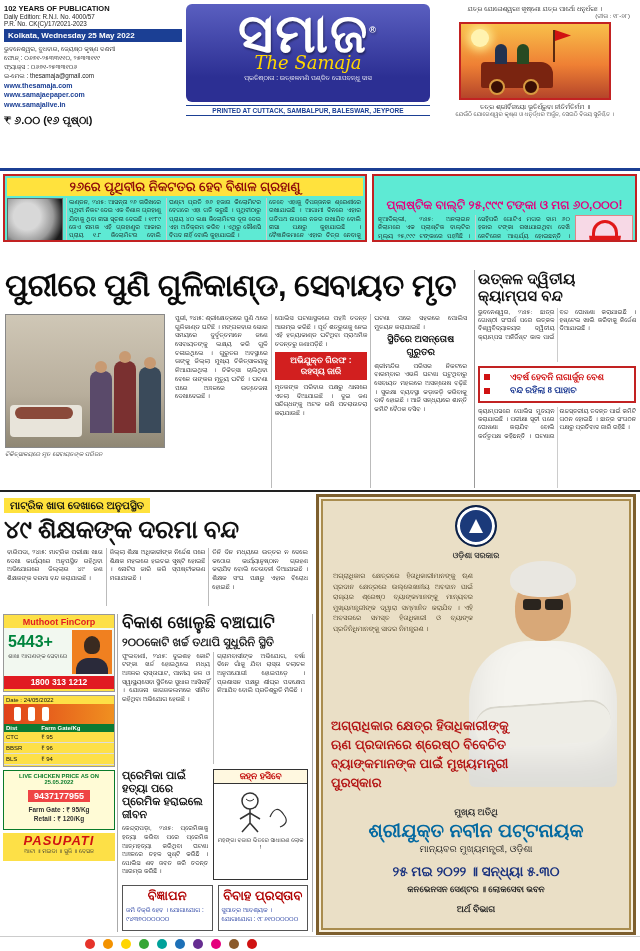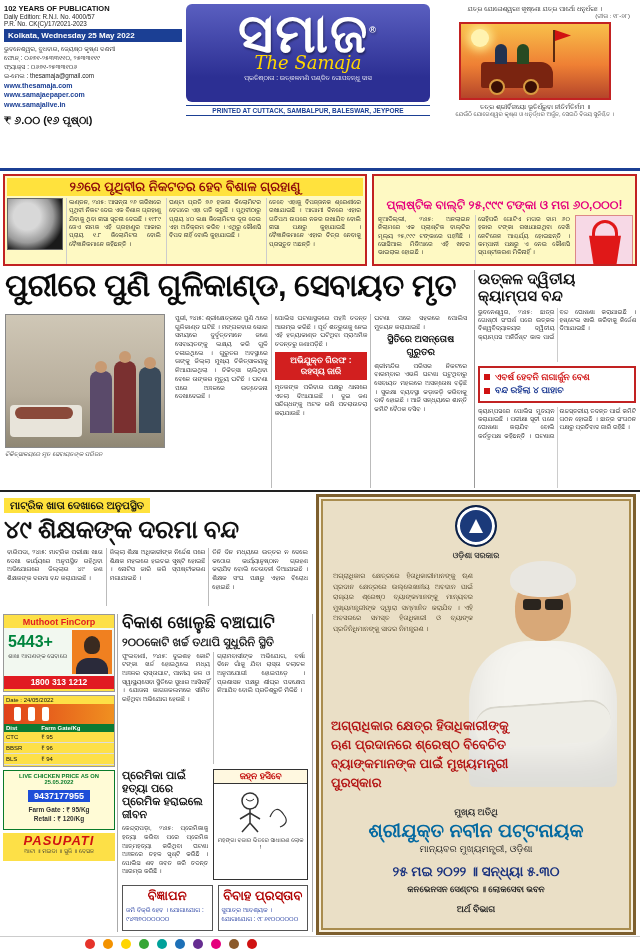--- a/index.html
+++ b/index.html
@@ -33,21 +33,21 @@
   .g-w1 { left:28px; } .g-w2 { left:62px; }
   .g-fig { position:absolute; bottom:34px; width:12px; height:20px; background:#23324f; border-radius:6px 6px 0 0; }
   .g-f2 { background:#274a22; }
   .g-pole { position:absolute; top:6px; left:92px; width:2px; height:32px; background:#5a2a10; }
   .g-flag { position:absolute; top:6px; left:94px; width:16px; height:11px; background:#d01212; clip-path:polygon(0 0,100% 50%,0 100%); }
   .verse-note { font-size:5.8px; color:#444; line-height:1.35; }
 
   .rule-blue { position:absolute; left:0; top:168px; width:640px; height:3px; background:#1b3f94; }
 
   
-  .stripbox { position:absolute; top:174px; height:92px; border:2px solid #c22222; background:#fef9c3; padding:2px; overflow:hidden; }
+  .stripbox { position:absolute; top:174px; height:68px; border:2px solid #c22222; background:#5eead4; padding:2px; overflow:hidden; }
   .strip-left { left:3px; width:364px; }
   .strip-right { left:372px; width:265px; }
   .sl-head { background:#ffe23d; color:#8f0a0a; font-weight:800; font-size:13px; text-align:center; padding:1px 0; }
   .sr-head { color:#e5007d; font-weight:800; font-size:12px; text-align:center; padding:1px 0;margin-top:19px; }
   .s-body { display:flex; gap:3px; margin-top:2px; height:66px; overflow:hidden; }
   .tcol { flex:1; font-size:6.2px; text-align:justify; line-height:1.35; padding:0 2px; border-left:1px solid #ccc; overflow:hidden; }
   .tcol:first-child { border-left:none; }
   .moon { flex:none; width:56px; height:52px; border:1px solid #666; background:radial-gradient(circle at 35% 35%, #d8d8d8 0 28%, #9a9a9a 55%, #1a1a1a 78%), #0a0a0a; }
   .bucket { flex:none; position:relative; width:58px; height:60px; background:#f7d9e6; border:1px solid #d88; overflow:hidden; }
   .b-shape { position:absolute; left:10px; top:16px; width:38px; height:38px; background:#e01818; clip-path:polygon(8% 10%,92% 10%,78% 100%,22% 100%); }
@@ -68,21 +68,21 @@
   .mcol { flex:1; padding:0 3px; font-size:6.3px; text-align:justify; line-height:1.38; border-left:1px solid #bbb; overflow:hidden; }
   .mcol:first-child { border-left:none; }
   .label-box { background:#d21f1f; color:#fff; text-align:center; font-weight:bold; font-size:8.5px; line-height:1.3; margin:3px 0; padding:3px 2px; }
   .subhead { font-size:9.5px; font-weight:800; text-align:center; margin:1px 0 3px; color:#0a0a0a; }
   .vr1 { position:absolute; left:474px; top:270px; width:1px; height:218px; background:#999; }
   .right-story { position:absolute; left:478px; top:270px; width:158px; height:218px; overflow:hidden; }
   .rs-head { font-size:15px; font-weight:800; line-height:1.15; }
   .rs-text { column-count:2; column-gap:5px; column-rule:1px solid #ccc; font-size:6.2px; text-align:justify; line-height:1.35; margin-top:3px; overflow:hidden; }
   .rs-t1 { height:54px; } .rs-t2 { height:84px; }
   .alert-box { border:2px solid #c22222; padding:3px 4px; margin:4px 0; background:#fff; }
-  .al { display:flex; align-items:center; gap:5px; font-weight:800; font-size:9px; line-height:1.5; }
+  .al { display:flex; align-items:center; gap:20px; font-weight:800; font-size:9px; line-height:1.5;font-family:Liberation Serif, serif; }
   .al .sq { width:6px; height:6px; background:#d01212; flex:none; }
   .al1 { color:#d01212; } .al2 { color:#16348f; }
 
   .rule-black { position:absolute; left:0; top:490px; width:640px; height:2px; background:#222; }
 
   
   .teachers { position:absolute; left:4px; top:495px; width:307px; overflow:hidden; }
   .kicker { display:inline-block; background:#ffe23d; font-size:10.5px; font-weight:800; padding:1px 6px; }
   .t-head { font-size:25px; font-weight:800; letter-spacing:-.5px; margin:2px 0 3px; }
   .t-cols { display:flex; height:58px; overflow:hidden; }
@@ -129,21 +129,21 @@
   .p-table { width:100%; border-collapse:collapse; }
   .p-table th { background:#0c7a33; color:#fff; font-size:6px; padding:1px 2px; text-align:left; }
   .p-table td { font-size:6px; padding:1px 2px; border-bottom:1px solid #ddd; }
   .jeweller { height:58px; border:1.5px solid #b00000; text-align:center; padding-top:2px; }
   .jw-name { font-size:9.5px; font-weight:800; color:#c00000; line-height:1.1; }
   .jw-rate { font-size:6.2px; color:#111; margin-top:2px; }
   .jw-addr { font-size:7px; font-weight:bold; margin-top:2px; }
   .jw-ph { font-size:6px; color:#333; }
   .chicken { height:60px; background:#fffbd6; border:1.5px solid #0a7a2a; text-align:center; padding-top:2px; }
   .ch-title { font-size:5.8px; font-weight:800; color:#0a7a2a; }
-  .ch-phone { display:inline-block; background:#1d4ed8; color:#fff; font-size:9px; font-weight:800; padding:1px 6px; margin:3px 0; }
+  .ch-phone { display:inline-block; background:#ef4444; color:#fff; font-size:9px; font-weight:800; padding:1px 6px; margin:3px 0; }
   .ch-line { font-size:6.5px; font-weight:bold; color:#333; line-height:1.4; }
   .pasupati { height:28px; border:none; text-align:center; }
   .pp-brand { font-size:13px; font-weight:900; font-style:italic; color:#d01212; letter-spacing:1px; }
   .pp-line { font-size:6px; color:#333; }
 
   
   .mid-col { position:absolute; left:117px; top:614px; width:196px; border-left:1px solid #aaa; border-right:1px solid #aaa; padding:0 4px; height:318px; overflow:hidden; }
   .v-head { font-size:17px; font-weight:800; line-height:1.1; }
   .v-sub { font-size:11.5px; font-weight:800; color:#222; margin:3px 0; }
   .v-cols { display:flex; height:112px; overflow:hidden; }
@@ -275,21 +275,21 @@
   <div class="right-story">
     <div class="rs-head">ଉତ୍କଳ ଦ୍ୱିତୀୟ କ୍ୟାମ୍ପସ ବନ୍ଦ</div>
     <div class="rs-text rs-t1">ଭୁବନେଶ୍ୱର, ୨୪ା୫: ଛାତ୍ର ଗୋଷ୍ଠୀ ସଂଘର୍ଷ ପରେ ଉତ୍କଳ ବିଶ୍ୱବିଦ୍ୟାଳୟର ଦ୍ୱିତୀୟ କ୍ୟାମ୍ପସ ଅନିର୍ଦ୍ଦିଷ୍ଟ କାଳ ପାଇଁ ବନ୍ଦ ଘୋଷଣା କରାଯାଇଛି । ହଷ୍ଟେଲ ଖାଲି କରିବାକୁ ନିର୍ଦ୍ଦେଶ ଦିଆଯାଇଛି ।</div>
     <div class="alert-box">
       <div class="al al1">
           <span class="sq"></span>
           <span>ଏବର୍ଷ ହେବନି ନାଗାର୍ଜୁନ ବେଶ</span>
         </div>
       <div class="al al2">
           <span class="sq"></span>
-          <span>ବନ୍ଦ ରହିଲା ୪ ପାହାଚ</span>
+          <span>ବନ୍ଦ ରହିଲା 8 ପାହାଚ</span>
         </div>
     </div>
     <div class="rs-text rs-t2">କ୍ୟାମ୍ପସରେ ପୋଲିସ ମୁତୟନ କରାଯାଇଛି । ପରୀକ୍ଷା ସୂଚୀ ପରେ ଘୋଷଣା କରାଯିବ ବୋଲି କର୍ତ୍ତୃପକ୍ଷ କହିଛନ୍ତି । ଘଟଣାର ଉଚ୍ଚସ୍ତରୀୟ ତଦନ୍ତ ପାଇଁ କମିଟି ଗଠନ ହୋଇଛି । ଛାତ୍ର ସଂଗଠନ ପକ୍ଷରୁ ପ୍ରତିବାଦ ଜାରି ରହିଛି ।</div>
   </div>
 
   <div class="rule-black"></div>
 
   <div class="teachers">
     <span class="kicker">ମାଟ୍ରିକ ଖାତା ଦେଖାରେ ଅନୁପସ୍ଥିତ</span>
     <div class="t-head">୪୯ ଶିକ୍ଷକଙ୍କ ଦରମା ବନ୍ଦ</div>

